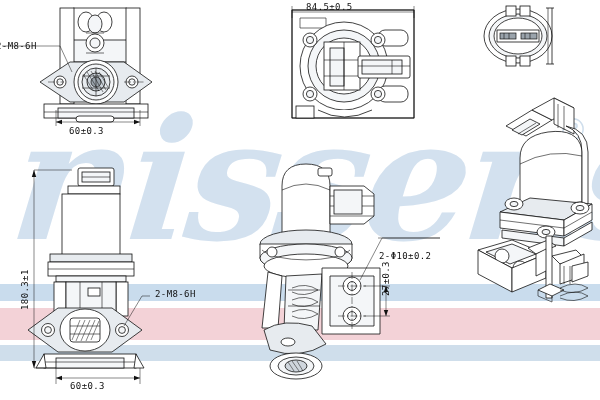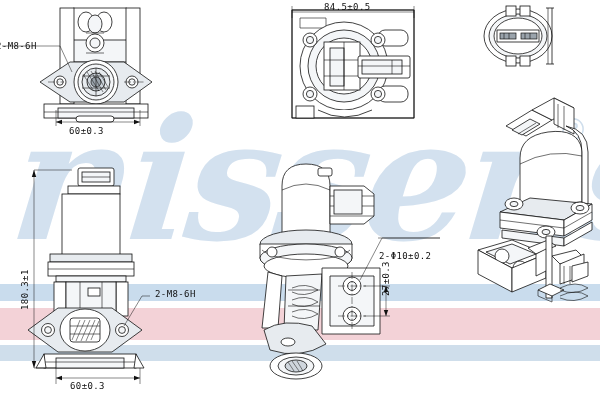--- a/index.html
+++ b/index.html
@@ -34,21 +34,21 @@
 
   
   #draw{position:absolute;left:0;top:0;width:600px;height:400px;}
 
   
   .ann{position:absolute;font-family:"DejaVu Sans Mono","Liberation Mono",monospace;
        font-size:9px;color:#111;white-space:nowrap;letter-spacing:.4px;}
   .ann.vert{transform:rotate(-90deg);transform-origin:0 0;}
   #ann-m8-top{left:-4px;top:41px;}
   #ann-60-top{left:69px;top:126px;}
-  #ann-845{left:324px;top:2px;}
+  #ann-845{left:306px;top:2px;}
   #ann-1803{left:20px;top:310px;}
   #ann-m8-mid{left:155px;top:289px;}
   #ann-60-bot{left:70px;top:381px;}
   #ann-phi10{left:379px;top:231px;margin-top:20px;}
   #ann-27{left:381px;top:296px;}
 </style>
 </head>
 <body>
 
 <div id="stage">

